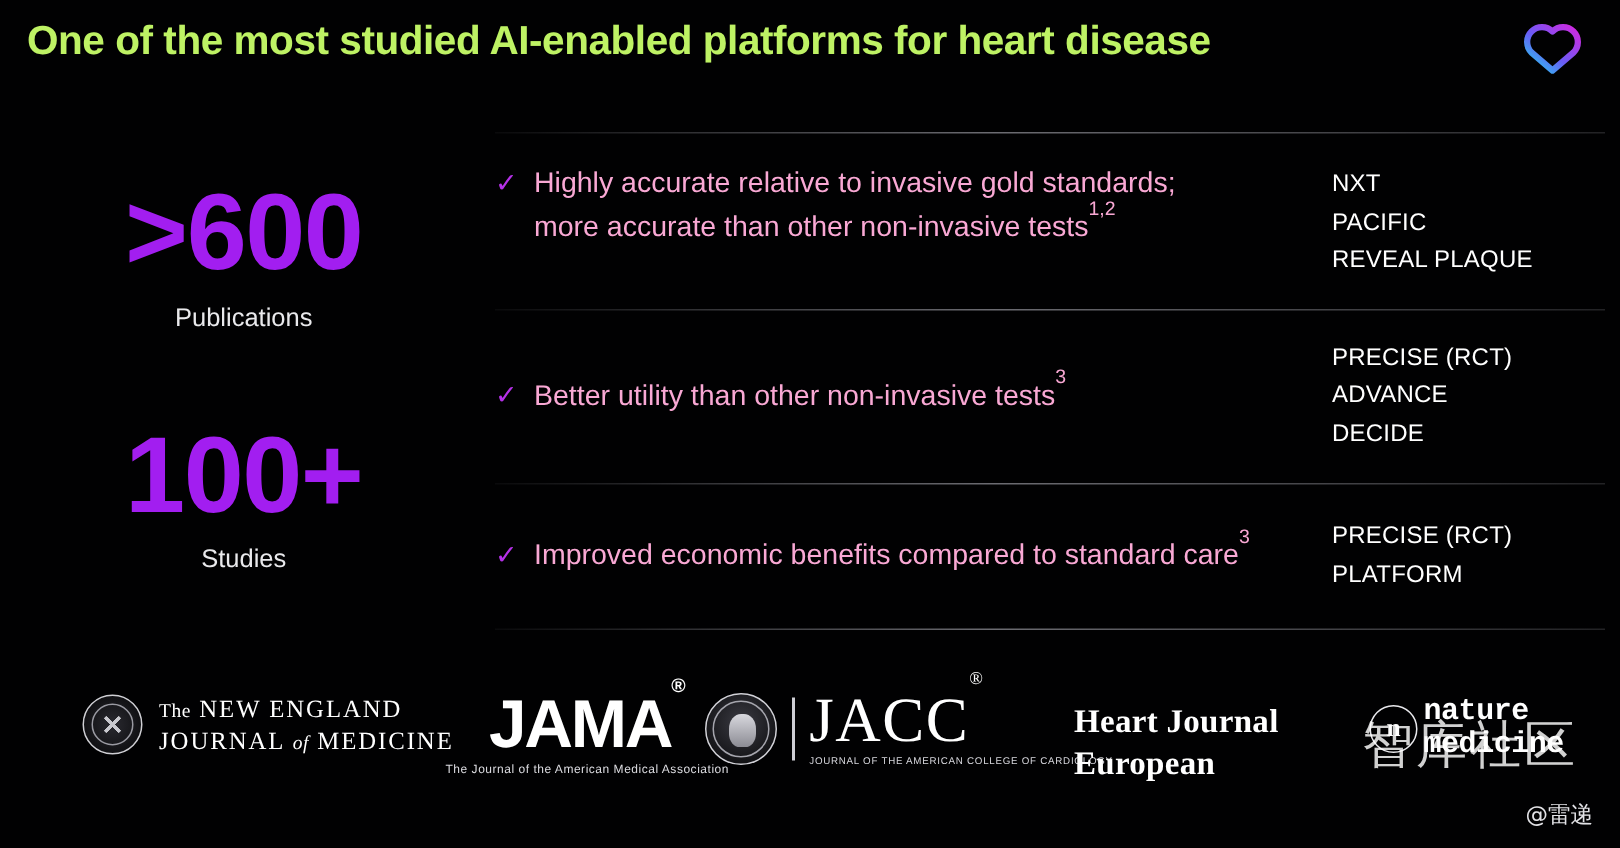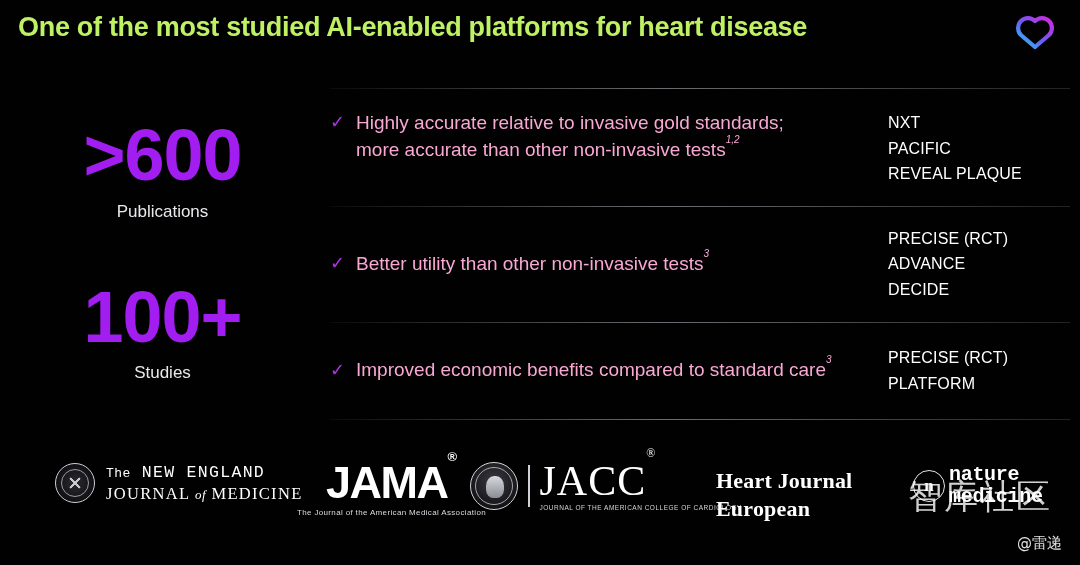--- a/index.html
+++ b/index.html
@@ -88,21 +88,21 @@
   }
   .row.r2 .check-icon, .row.r3 .check-icon { padding-top:0; }
 
   .row-text {
     flex:1 1 auto;
     font-size:19px;
     color:#f9a8d4;
     line-height:1.42;
     padding-right:18px;
   }
-  .row-text sup { font-size:10px; top:-0.55em; position:relative;font-style:italic; }
+  .row-text sup { font-size:13px; top:-0.55em; position:relative; }
 
   .row-tags {
     flex:0 0 auto;
     width:182px;
     font-size:16px;
     color:#ffffff;
     line-height:1.6;
     letter-spacing:0.15px;
   }
 
@@ -129,21 +129,21 @@
   }
   .nejm-seal::after {
     content:"";
     position:absolute; left:12px; top:12px; right:12px; bottom:12px;
     border-radius:50%;
     background:
       linear-gradient(45deg, transparent 44%, #c8c8ce 44%, #c8c8ce 56%, transparent 56%),
       linear-gradient(-45deg, transparent 44%, #c8c8ce 44%, #c8c8ce 56%, transparent 56%);
   }
   .nejm-text { font-family:"Liberation Serif", serif; line-height:1.28; }
-  .nejm-l1 { font-size:16.5px; letter-spacing:1.3px;font-family:Liberation Mono, monospace; }
+  .nejm-l1 { font-size:16.5px; letter-spacing:1.3px; }
   .nejm-l1 .the { font-size:13px; letter-spacing:0.4px; }
   .nejm-l2 { font-size:16.5px; letter-spacing:1.3px; }
   .nejm-l2 .of { font-size:13px; font-style:italic; letter-spacing:0.4px; }
 
   
   .jama { left:297px; top:8px; text-align:center; }
   .jama-word {
     font-size:45px; font-weight:bold; letter-spacing:-1.5px;
     font-family:"Liberation Sans", sans-serif; line-height:1;
   }

